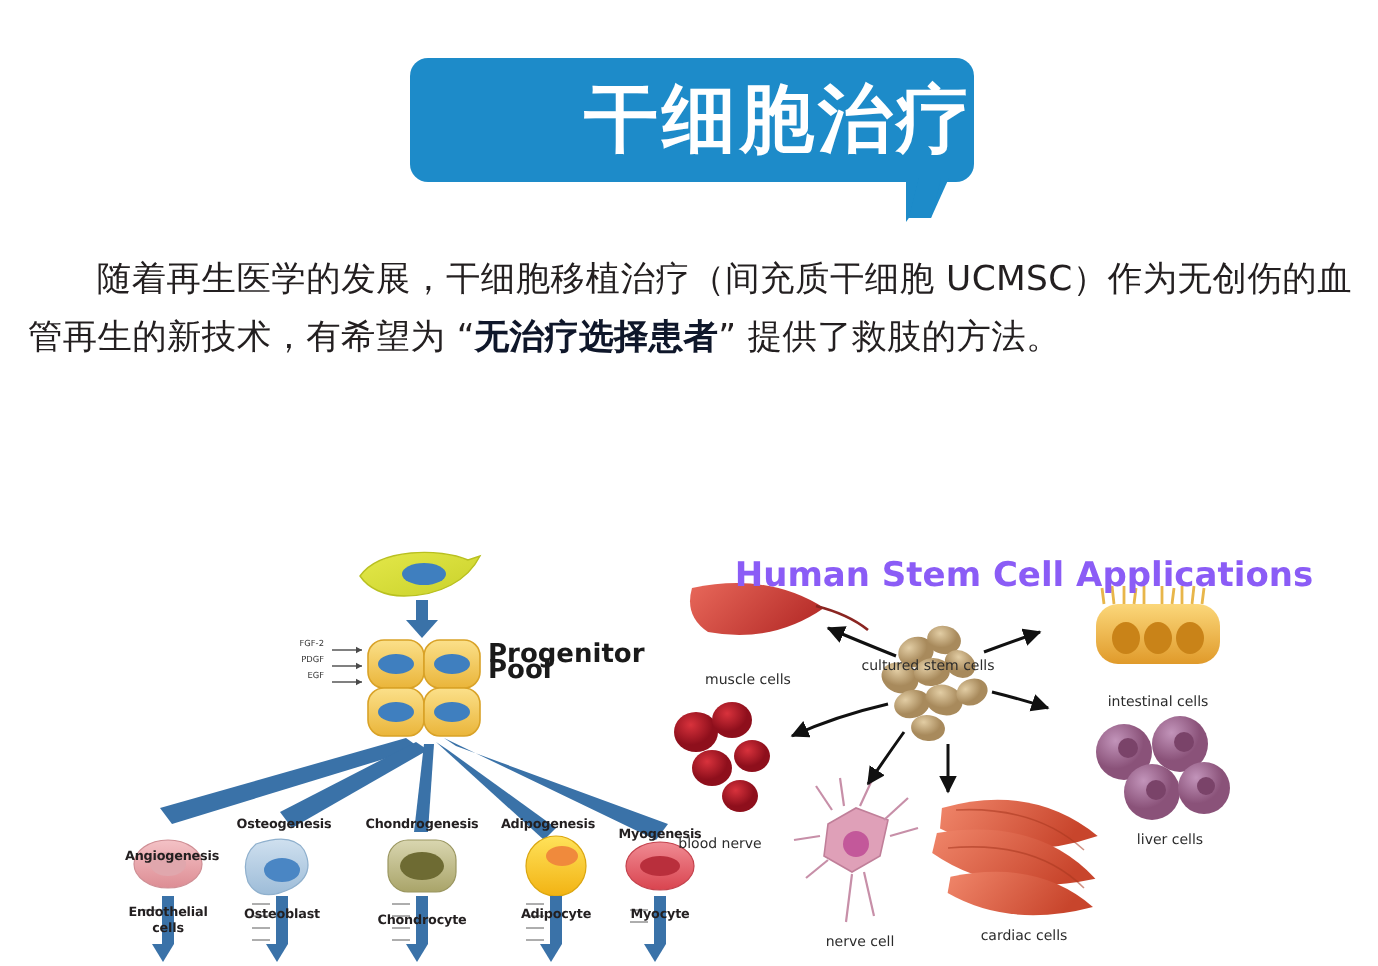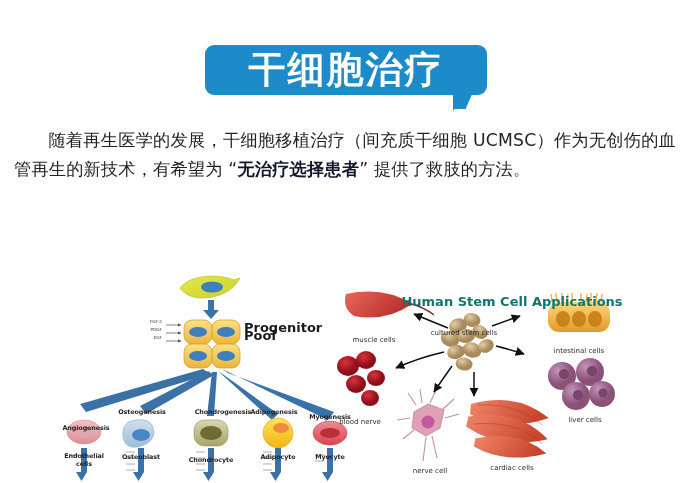--- a/index.html
+++ b/index.html
@@ -21,28 +21,28 @@
   .banner-wrap {
     position: absolute;
     left: 205px;
     top: 29px;
     width: 282px;
     height: 76px;
   }
   .banner {
     position: absolute;
     left: 0;
-    top: 16px;
+    top: 0;
     width: 282px;
-    height: 50px;
+    height: 62px;
     background: #1d8bc9;
     border-radius: 9px;
     display: flex;
     align-items: center;
-    justify-content: center;
+    justify-content: flex-end;
     box-sizing: border-box;
   }
   .banner-title {
     color: #ffffff;
     font-size: 37px;
     font-weight: 700;
     letter-spacing: 2px;
     line-height: 1;
     font-family: "DejaVu Sans", "Liberation Sans", sans-serif;
     white-space: nowrap;
@@ -106,27 +106,27 @@
   .fig-panel {
     position: absolute;
     top: 0;
     height: 211px;
   }
   .panel-left  { left: 62px;  width: 290px; }
   .panel-right { left: 352px; width: 320px; }
 
   .fig-caption {
     position: absolute;
-    top: 22px;
+    top: 6px;
     left: 0;
     width: 100%;
     text-align: center;
-    font-size: 13px;
+    font-size: 17px;
     font-weight: 700;
-    color: #0f766e;
+    color: #8b5cf6;
     font-family: "DejaVu Sans", "Liberation Sans", sans-serif;
   }
 
   
   .lbl {
     position: absolute;
     font-size: 6.4px;
     font-weight: 700;
     color: #231f20;
     white-space: nowrap;
@@ -306,21 +306,21 @@
 
     <div class="lbl-gf" style="left:100px; top:47px;">FGF-2</div>
     <div class="lbl-gf" style="left:100px; top:55px;">PDGF</div>
     <div class="lbl-gf" style="left:100px; top:63px;">EGF</div>
 
     <div class="lbl-pool" style="left:182px; top:52px;">Progenitor</div>
     <div class="lbl-pool" style="left:182px; top:60px;">Pool</div>
 
     <div class="lbl" style="left:24px;  top:152px;">Angiogenesis</div>
     <div class="lbl" style="left:80px;  top:136px;">Osteogenesis</div>
-    <div class="lbl" style="left:149px; top:136px;margin-left:12px;">Chondrogenesis</div>
+    <div class="lbl" style="left:149px; top:136px;">Chondrogenesis</div>
     <div class="lbl" style="left:212px; top:136px;text-align:right;">Adipogenesis</div>
     <div class="lbl" style="left:268px; top:141px;">Myogenesis</div>
 
     <div class="lbl two-line" style="left:22px;  top:181px;">Endothelial cells</div>
     <div class="lbl" style="left:79px;  top:181px;">Osteoblast</div>
     <div class="lbl" style="left:149px; top:184px;">Chondrocyte</div>
     <div class="lbl" style="left:216px; top:181px;">Adipocyte</div>
     <div class="lbl" style="left:268px; top:181px;text-align:center;">Myocyte</div>
   </div>
 

